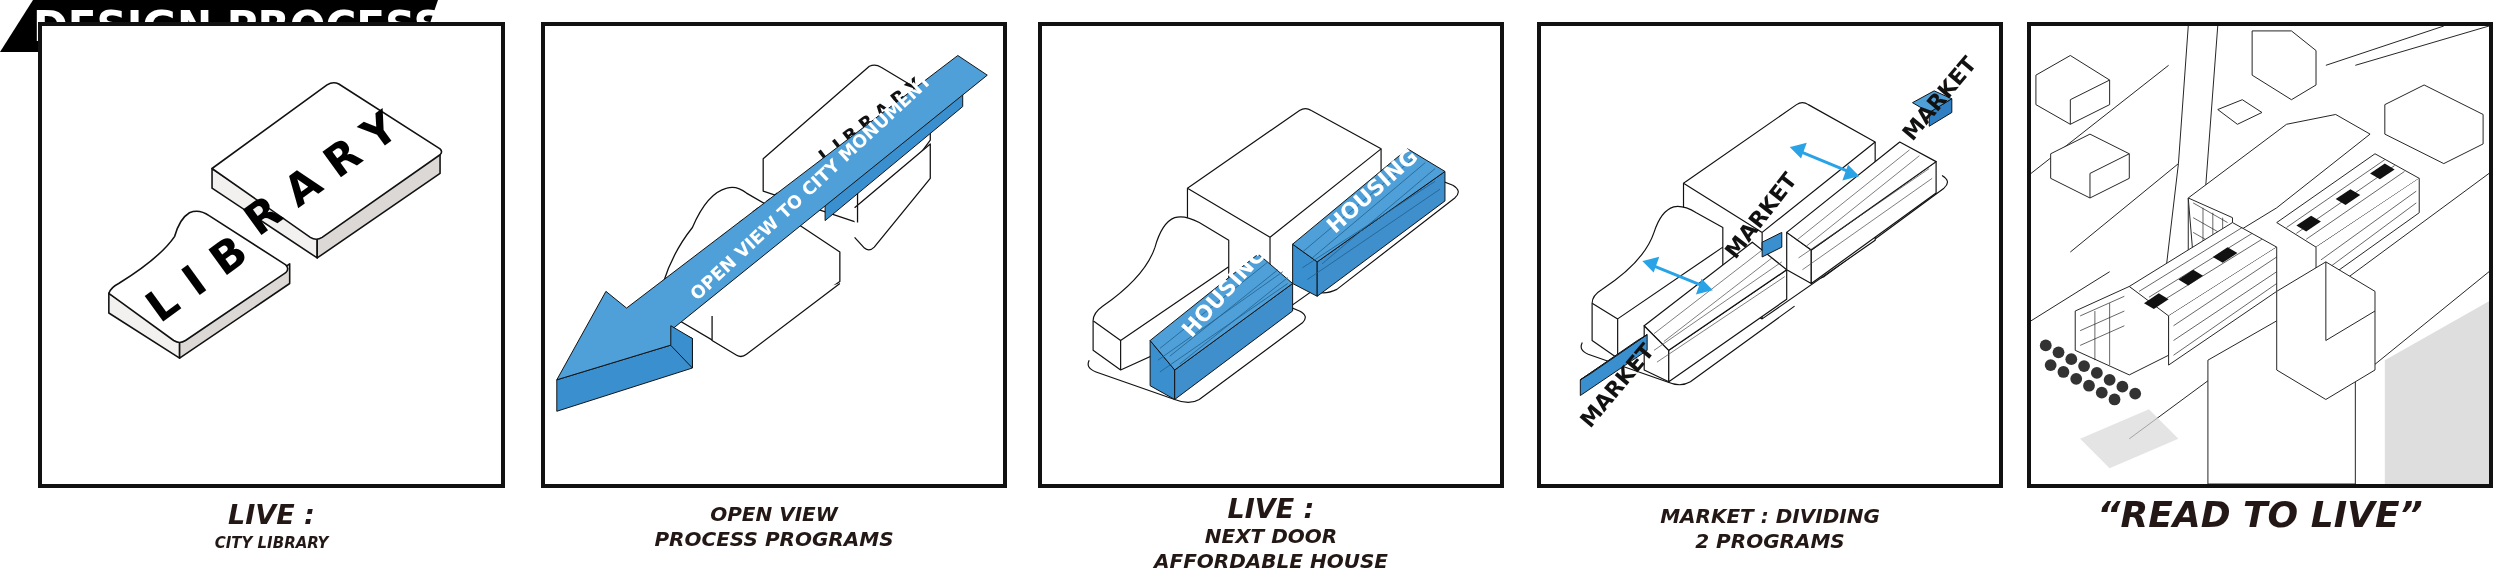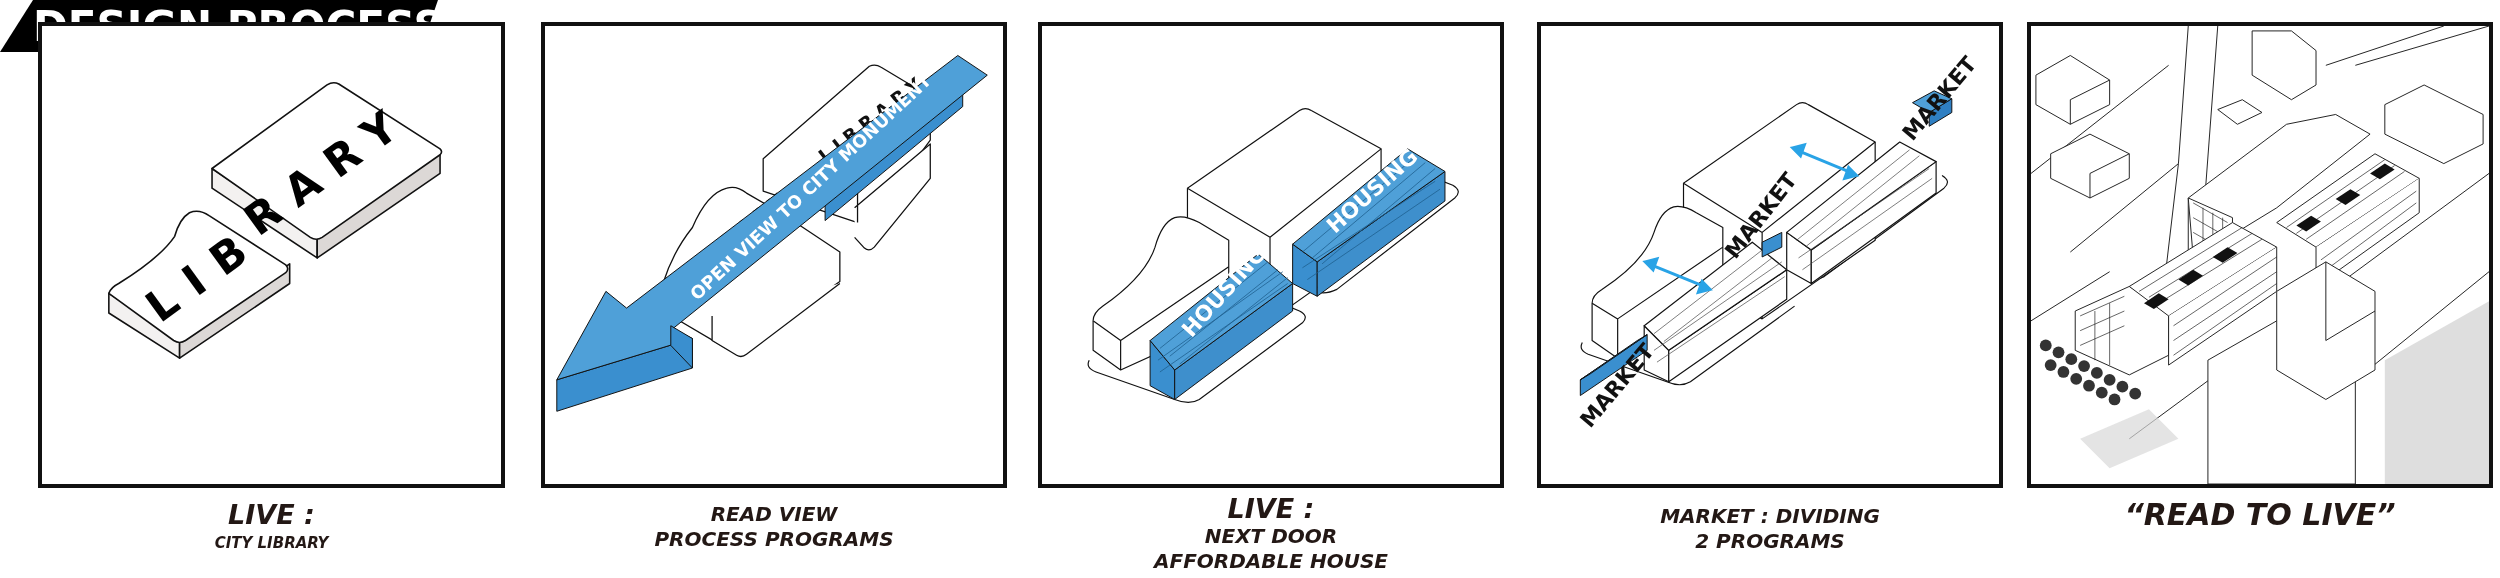--- a/index.html
+++ b/index.html
@@ -21,21 +21,21 @@
   #p1 { left: 38px;  width: 467px; }
   #p2 { left: 541px; width: 466px; }
   #p3 { left: 1038px; width: 466px; }
   #p4 { left: 1537px; width: 466px; }
   #p5 { left: 2027px; width: 466px; }
   #c1 { left: 38px;   width: 467px; top: 500px; }
   #c2 { left: 541px;  width: 466px; top: 502px; }
   #c3 { left: 1038px; width: 466px; top: 494px; }
   #c4 { left: 1537px; width: 466px; top: 504px; }
   #c5 { left: 2027px; width: 466px; top: 500px; }
-  #c5 .cap-big { font-size: 30px; }
+  #c5 .cap-big { font-size: 36px; }
 </style>
 </head>
 <body>
 
 <div class="banner">
   <svg width="440" height="54" viewBox="0 0 440 54">
     <polygon points="0,52 33,0 438,0 420,52" fill="#000000"></polygon>
   </svg>
   <div class="banner-title">DESIGN PROCESS</div>
 </div>
@@ -85,21 +85,21 @@
     <g stroke="#111" stroke-width="1" stroke-linejoin="round">
       <polygon points="12,360 12,392 150,348 150,318" fill="#3a8fcf"></polygon>
       <polygon points="425,52 425,82 285,198 285,168" fill="#3a8fcf"></polygon>
       <polygon points="12,360 62,270 83,287 420,30 450,50 130,308 150,318" fill="#4fa0d8"></polygon>
       <polygon points="128,305 150,318 150,348 128,325" fill="#3a8fcf"></polygon>
     </g>
     <text transform="translate(155,280) rotate(-43)" font-family="DejaVu Sans, sans-serif" font-weight="bold" font-size="18" fill="#ffffff">OPEN VIEW TO CITY MONUMENT</text>
   </svg>
 </div>
 <div class="caption" id="c2">
-  <span class="cap-md">READ VIEW</span>
+  <span class="cap-md">OPEN VIEW</span>
   <span class="cap-md">PROCESS PROGRAMS</span>
 </div>
 
 <div class="panel" id="p3">
   <svg viewBox="0 0 466 466">
     <g stroke="#111" stroke-width="1.2" fill="#ffffff" stroke-linejoin="round">
 
       <path d="M48,340 Q44,348 55,352 L135,380 Q150,386 160,380 L265,302 Q272,295 262,290 L250,285" fill="none"></path>
       <path d="M260,258 L275,268 Q285,275 300,268 L420,175 Q428,168 418,162 L400,155" fill="none"></path>
 

